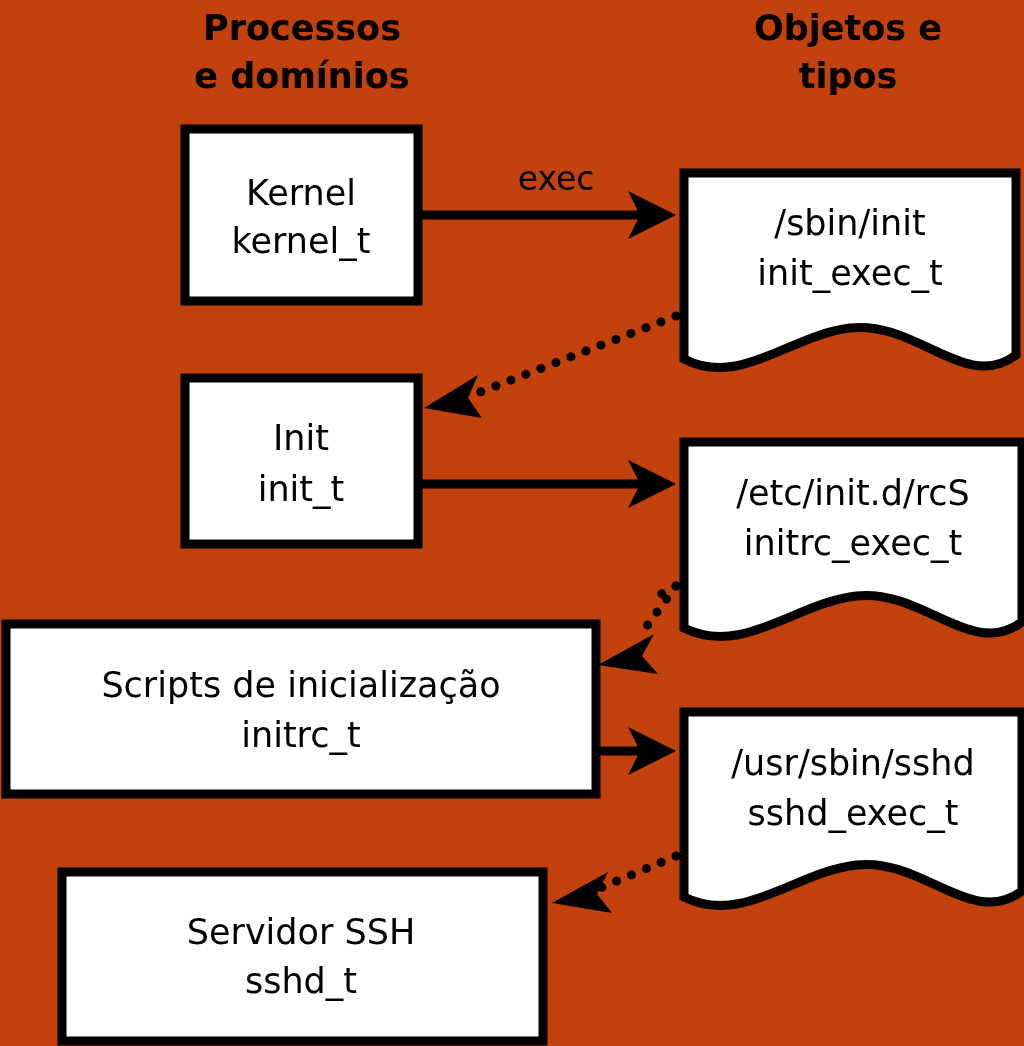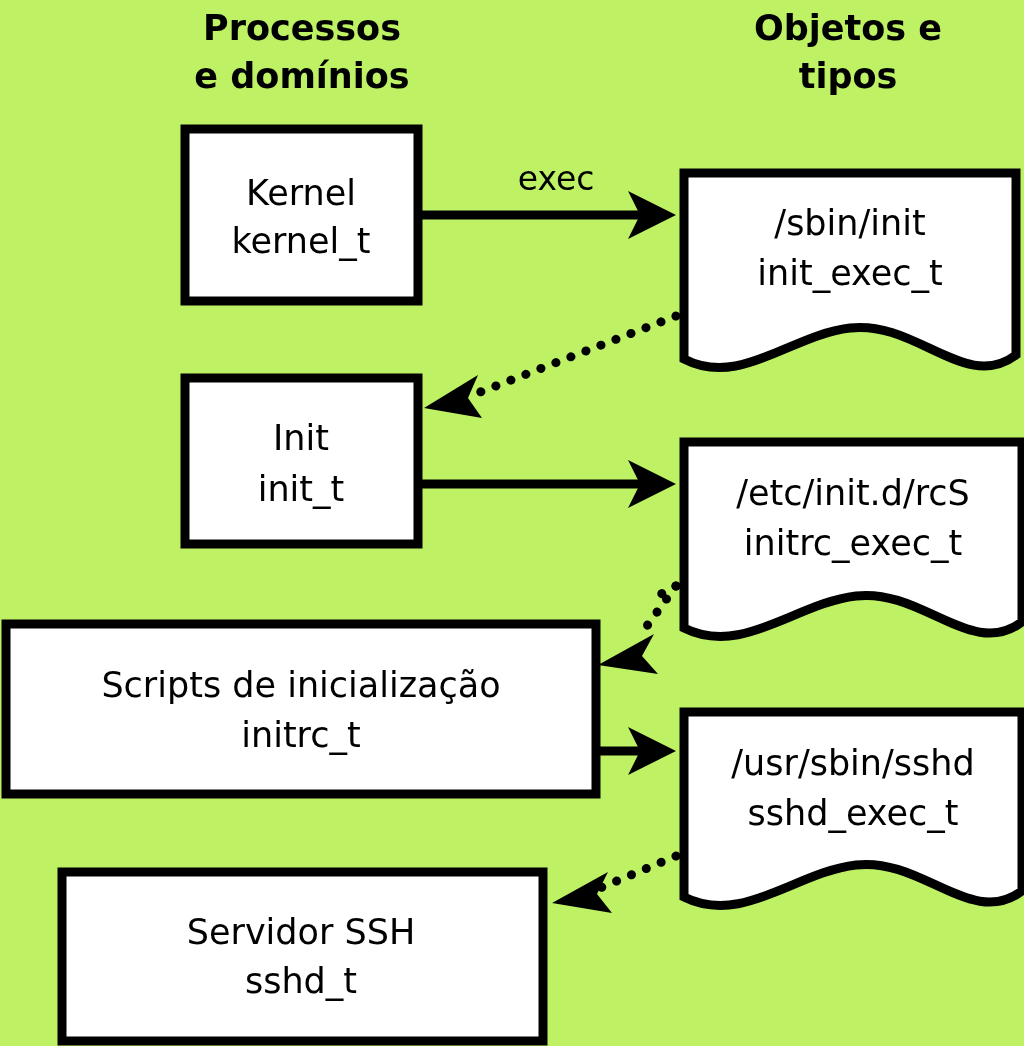--- a/index.html
+++ b/index.html
@@ -10,21 +10,21 @@
   body {
     width: 1024px;
     height: 1046px;
     overflow: hidden;
     font-family: "DejaVu Sans", sans-serif;
   }
   #diagram-root {
     position: relative;
     width: 1024px;
     height: 1046px;
-    background: #bef264;
+    background: #c2410c;
   }
   svg#diagram-svg {
     display: block;
     width: 1024px;
     height: 1046px;
   }
   .col-header {
     font-family: "DejaVu Sans", sans-serif;
     font-weight: bold;
     font-size: 35px;

